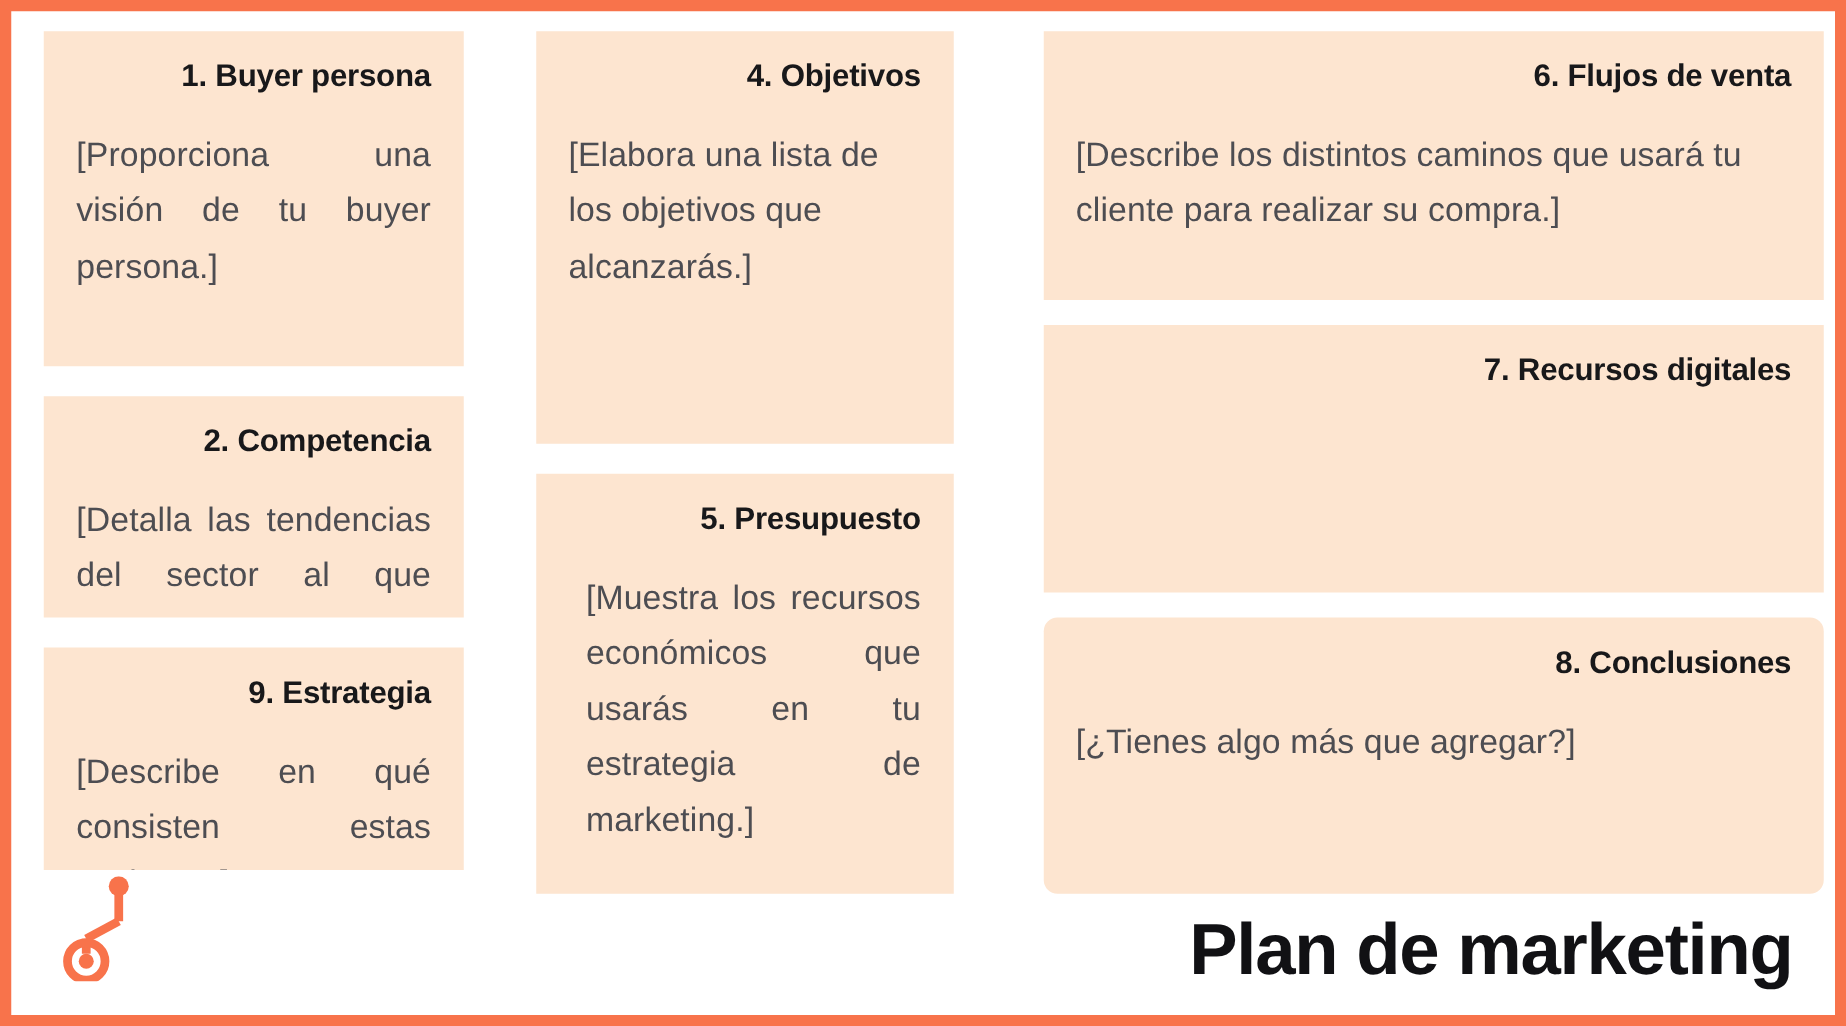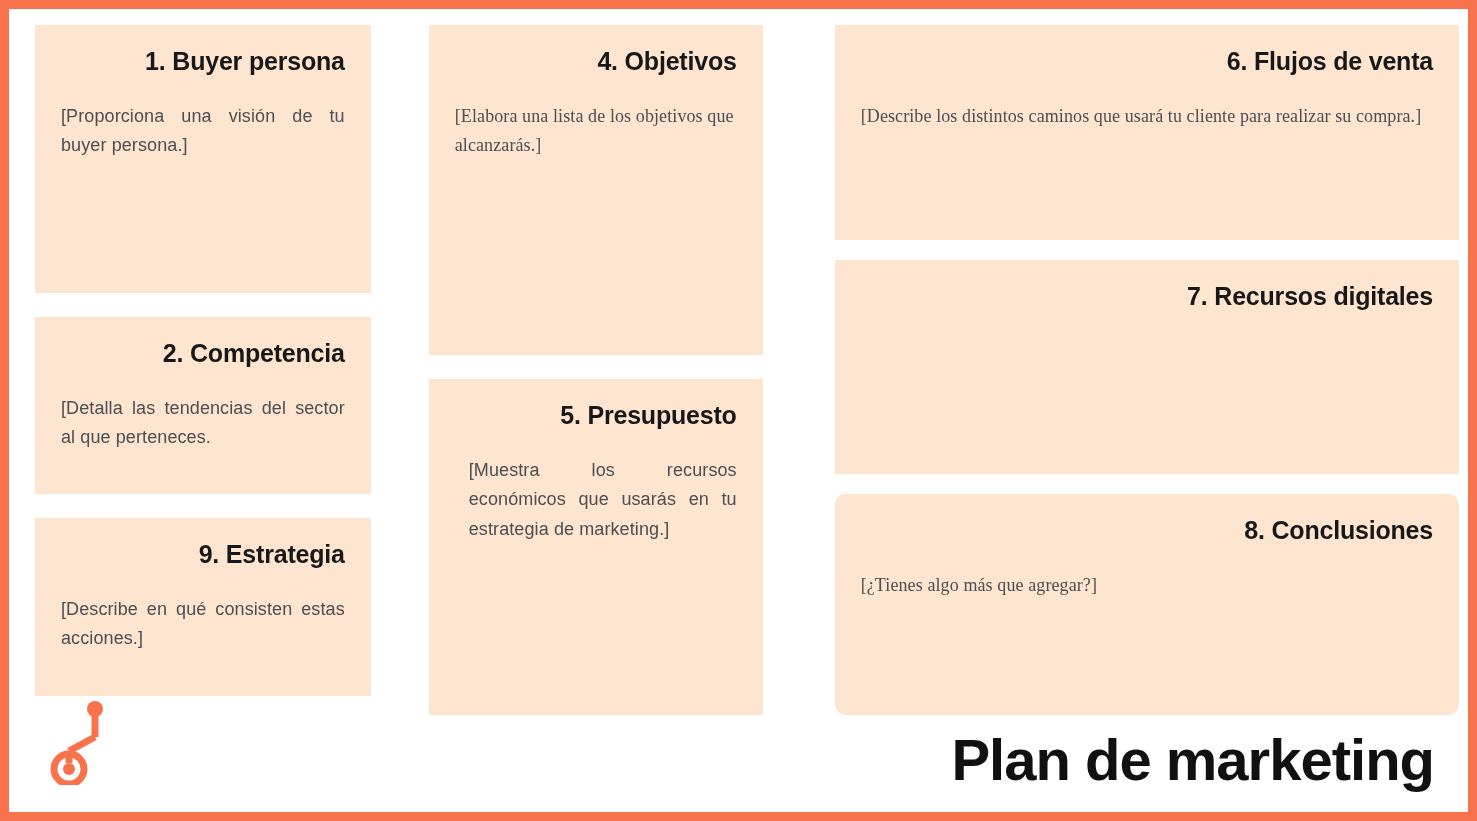--- a/index.html
+++ b/index.html
@@ -46,30 +46,29 @@
     margin: 0 0 26px 0;
     font-size: 25px;
     line-height: 1.15;
     font-weight: bold;
     color: #18181a;
     text-align: right;
     letter-spacing: -0.2px;
   }
   .card p {
     margin: 0;
-    font-size: 18px;
+    font-size: 27px;
     line-height: 1.65;
     color: #4d4d52;
     text-align: justify;
     text-justify: inter-word;
     letter-spacing: 0.1px;
   }
   .card p.nojustify {
     text-align: left;
-    font-family: Liberation Serif, serif;
   }
 
   
   .c1-a { height: 268px; margin-bottom: 24px; }
   .c1-b { height: 177px; margin-bottom: 24px; }
   .c1-c { height: 178px; }
 
   
   .c2-a { height: 330px; margin-bottom: 24px; }
   .c2-b { height: 336px; padding-left: 40px; }

